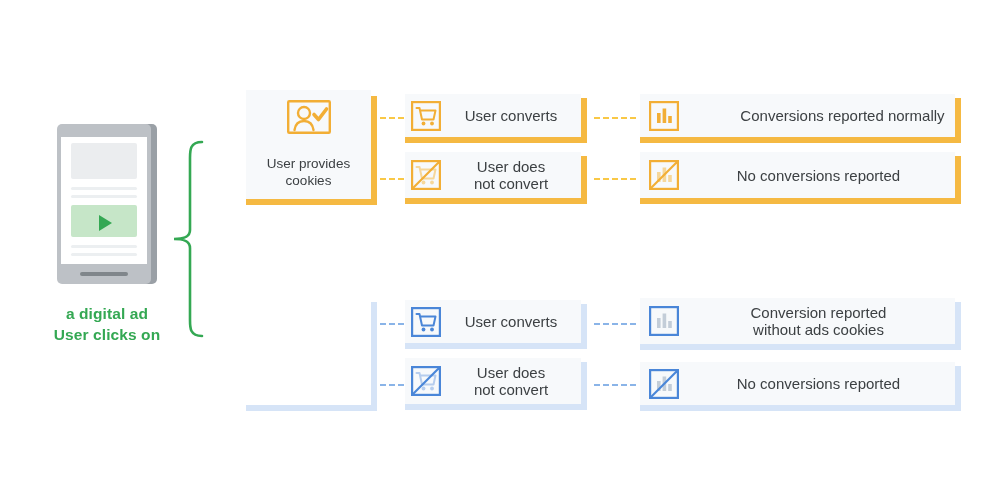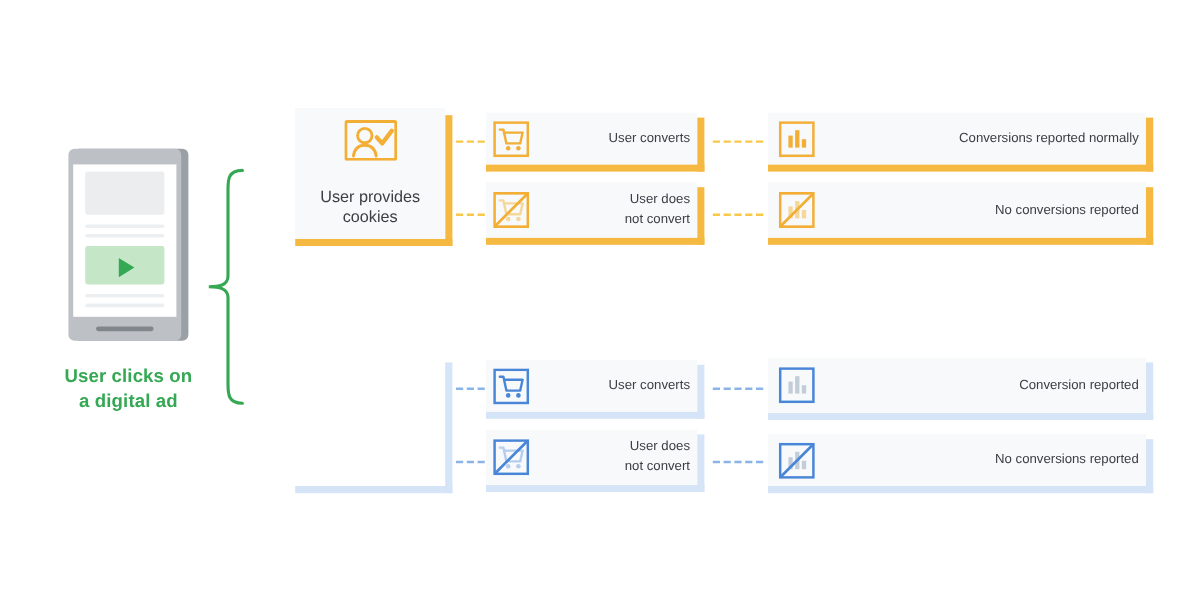--- a/index.html
+++ b/index.html
@@ -33,21 +33,21 @@
   
   .card{position:absolute;box-sizing:border-box;background:#f7f9fb;}
   .shadow-r{position:absolute;}
   .shadow-b{position:absolute;}
 
   .consent-card{display:flex;flex-direction:column;align-items:center;justify-content:center;}
   .consent-label{margin-top:21px;text-align:center;font-size:13.5px;line-height:17px;color:#3c4043;}
 
   .row-card{display:flex;align-items:center;}
   .row-icon{flex:0 0 auto;display:flex;align-items:center;justify-content:center;}
-  .row-label{flex:1 1 auto;text-align:right;font-size:11px;line-height:17px;color:#3c4043;padding-right:6px;}
+  .row-label{flex:1 1 auto;text-align:center;font-size:15px;line-height:17px;color:#3c4043;padding-right:6px;}
 
   .dash{position:absolute;height:0;border-top:2px dashed #f9c846;}
   .dash.blue{border-top-color:#8ab4e8;}
 </style>
 </head>
 <body>
 
 <div id="stage">
 
   <div class="phone-wrap">
@@ -60,22 +60,22 @@
         <div class="ph-video"></div>
         <div class="ph-play"></div>
         <div class="ph-line ph-l3"></div>
         <div class="ph-line ph-l4"></div>
       </div>
       <div class="phone-home"></div>
     </div>
   </div>
 
   <div class="phone-caption">
+    <div>a digital ad</div>
     <div>User clicks on</div>
-    <div>a digital ad</div>
   </div>
 
   <div class="brace">
     <svg width="44" height="210" viewBox="0 0 44 210" fill="none">
       <path d="M36 4 C24 4 24 12 24 20 L24 92 C24 100 16 101 8 101 C16 101 24 102 24 110 L24 182 C24 190 24 198 36 198" stroke="#34a853" stroke-width="2.6" stroke-linecap="round" fill="none"></path>
     </svg>
   </div>
 
   <div class="shadow-r" style="left:371px;top:96px;width:6px;height:109px;background:#f5b942;"></div>
   <div class="shadow-b" style="left:246px;top:199px;width:131px;height:6px;background:#f5b942;"></div>
@@ -216,20 +216,21 @@
     <span class="row-icon" style="width:48px;height:46px;">
       <svg width="30" height="30" viewBox="0 0 30 30">
         <rect x="1.1" y="1.1" width="27.8" height="27.8" fill="none" stroke="#4a86d8" stroke-width="2.2"></rect>
         <rect x="8" y="12" width="3.6" height="10" fill="#c3cdd8"></rect>
         <rect x="13.6" y="7.5" width="3.6" height="14.5" fill="#c3cdd8"></rect>
         <rect x="19.2" y="15" width="3.6" height="7" fill="#c3cdd8"></rect>
       </svg>
     </span>
     <div class="row-label">
       <div>Conversion reported</div>
+      <div>without ads cookies</div>
     </div>
   </div>
 
   <div class="shadow-r" style="left:955px;top:366px;width:6px;height:45px;background:#d6e4f7;"></div>
   <div class="shadow-b" style="left:640px;top:405px;width:321px;height:6px;background:#d6e4f7;"></div>
   <div class="card row-card" style="left:640px;top:362px;width:315px;height:43px;">
     <span class="row-icon" style="width:48px;height:43px;">
       <svg width="30" height="30" viewBox="0 0 30 30">
         <rect x="1.1" y="1.1" width="27.8" height="27.8" fill="none" stroke="#4a86d8" stroke-width="2.2"></rect>
         <rect x="8" y="12" width="3.6" height="10" fill="#c3cdd8"></rect>

